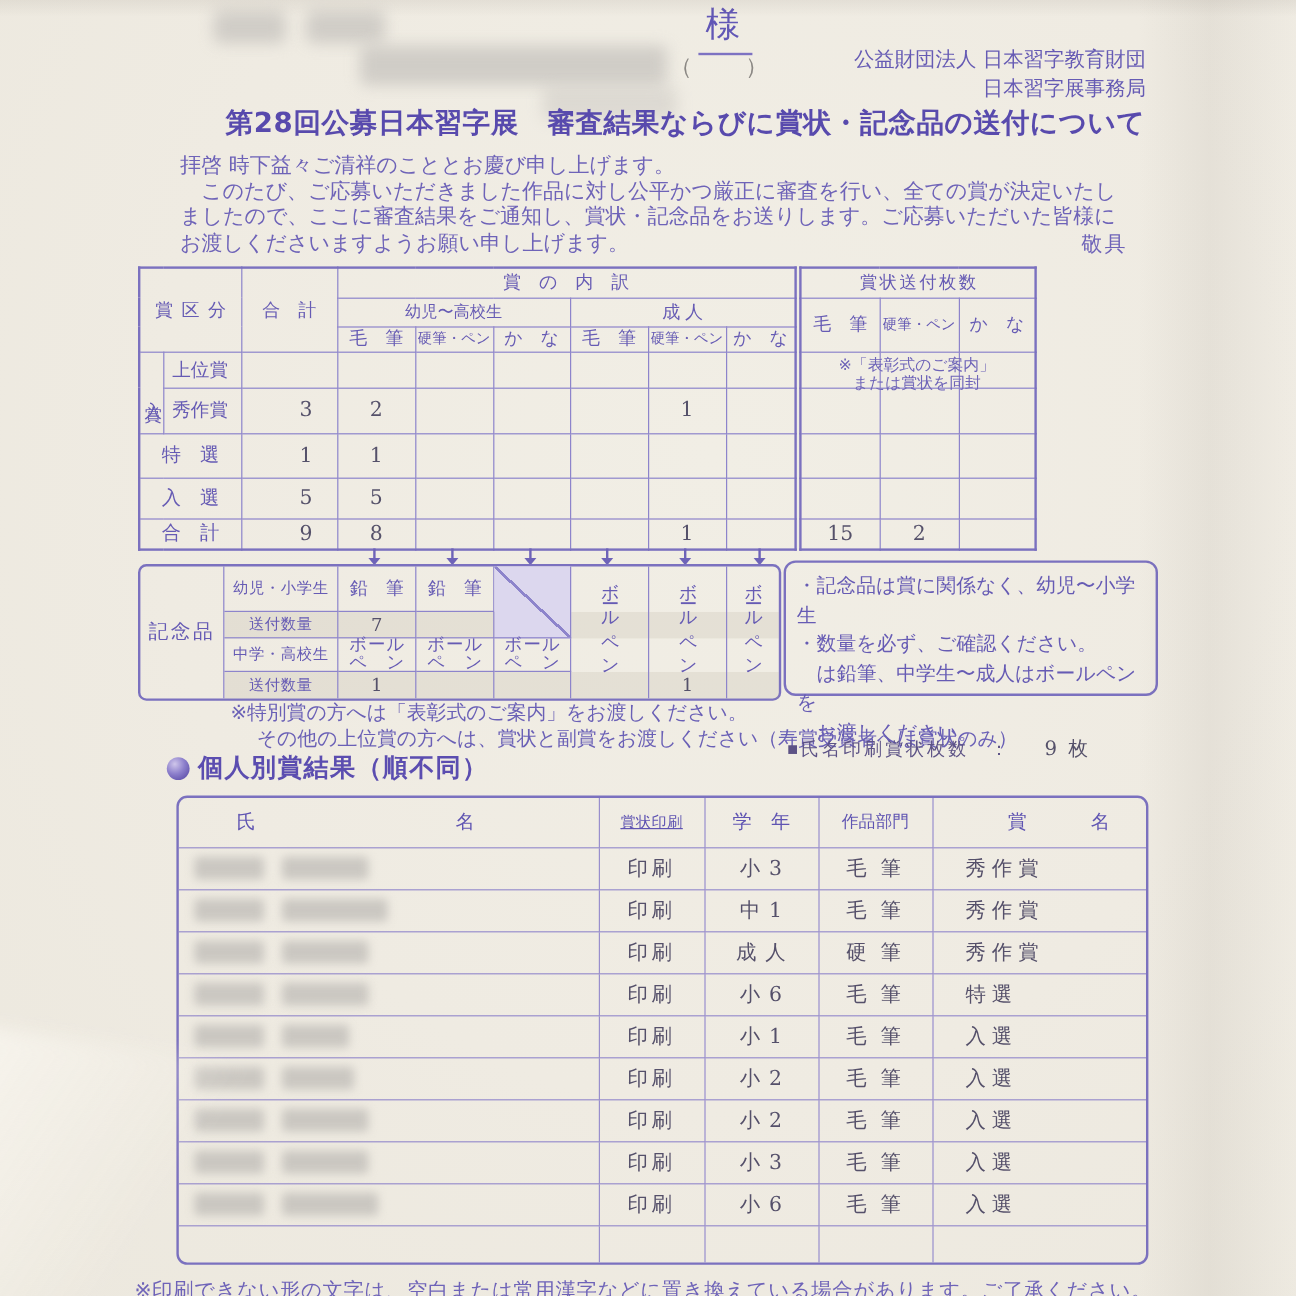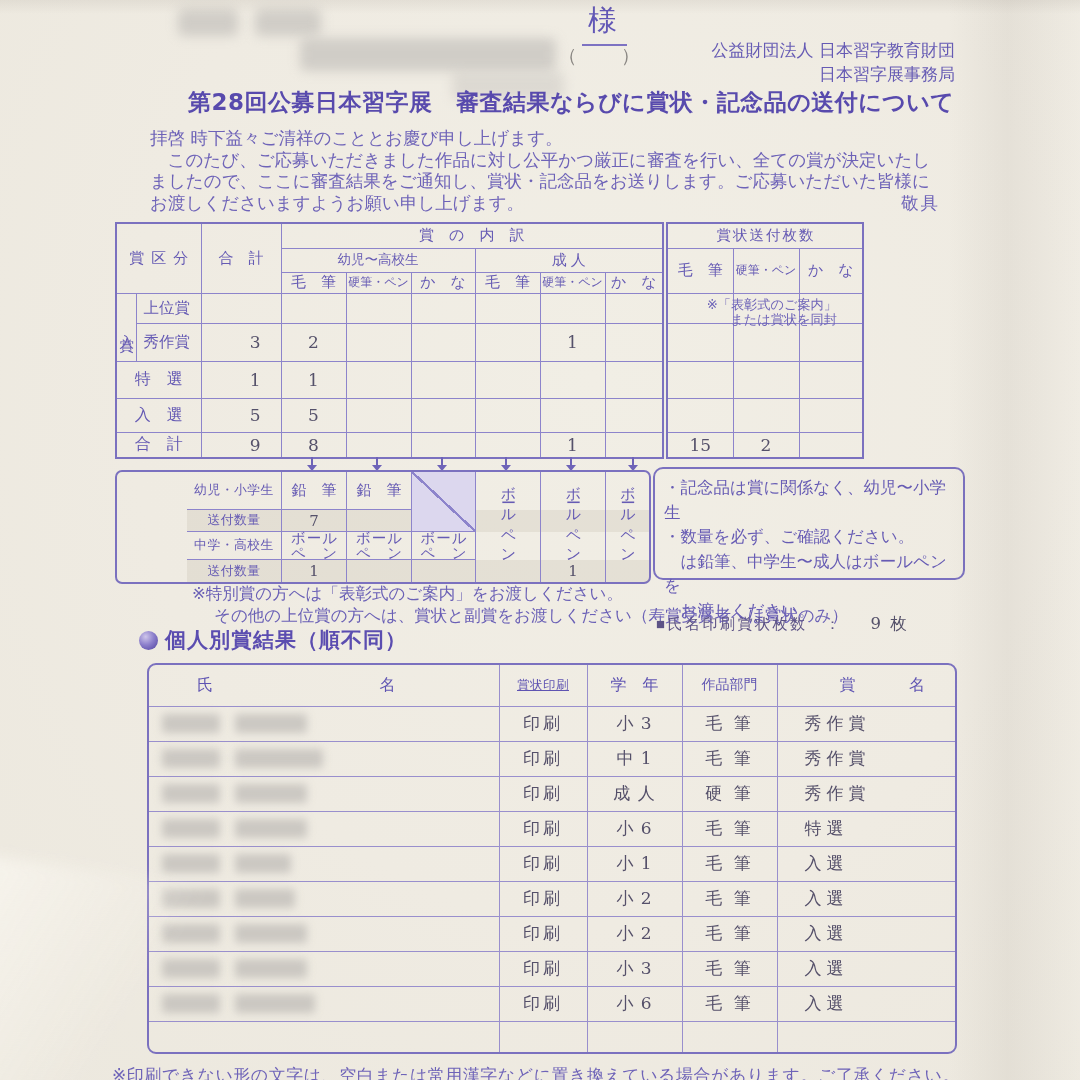--- a/index.html
+++ b/index.html
@@ -42,21 +42,21 @@
   .hd{font-size:15px;}
   .hd-sm{font-size:12px;}
   .ls2{letter-spacing:2px;text-indent:2px;}
   .ls4{letter-spacing:4px;text-indent:4px;}
   .ls7{letter-spacing:7px;text-indent:7px;}
   .num{font-family:"DejaVu Serif","Liberation Serif",serif;font-size:17px;color:#55516a;}
   .num-r{text-align:right !important;padding-right:20px !important;}
   .row-label{text-align:left !important;padding-left:7px !important;font-size:15.5px;}
   .vert-label{writing-mode:vertical-rl;text-orientation:upright;font-size:14.5px;letter-spacing:5px;}
 
-  .cert-note-top{position:absolute;left:643px;top:297px;width:194px;text-align:right;
+  .cert-note-top{position:absolute;left:667px;top:297px;width:194px;text-align:center;
     font-size:13.2px;line-height:15px;color:#6e64b8;z-index:3;}
   .cert-note-mid{position:absolute;left:673px;top:328px;width:188px;
     font-size:15.5px;line-height:20.5px;letter-spacing:3px;color:#6a60b6;z-index:3;}
 
   
   .arrow{position:absolute;top:457px;width:2px;height:8px;background:#6e63b8;}
   .arrow::after{content:"";position:absolute;top:8px;left:-4px;
     border:5px solid transparent;border-top:6px solid #6e63b8;border-bottom:none;}
 
   
@@ -288,20 +288,21 @@
   <div class="arrow" style="left:376px;"></div>
   <div class="arrow" style="left:441px;"></div>
   <div class="arrow" style="left:505px;"></div>
   <div class="arrow" style="left:570px;"></div>
   <div class="arrow" style="left:632px;"></div>
 
   <div class="gift">
     <div class="band" style="top:38px;"></div>
     <div class="band" style="top:88px;"></div>
 
+    <div class="cell bR" style="grid-column:1;grid-row:1/5;font-size:16.5px;letter-spacing:2px;">記念品</div>
 
     <div class="cell bR bB sub" style="grid-column:2;grid-row:1;">幼児・小学生</div>
     <div class="cell bR bB sub" style="grid-column:2;grid-row:2;">送付数量</div>
     <div class="cell bR bB sub" style="grid-column:2;grid-row:3;">中学・高校生</div>
     <div class="cell bR sub" style="grid-column:2;grid-row:4;">送付数量</div>
 
     <div class="cell bR bB" style="grid-column:3;grid-row:1;">鉛　筆</div>
     <div class="cell bR bB" style="grid-column:4;grid-row:1;">鉛　筆</div>
     <div class="cell bR bB diag" style="grid-column:5;grid-row:1/3;"></div>
 

